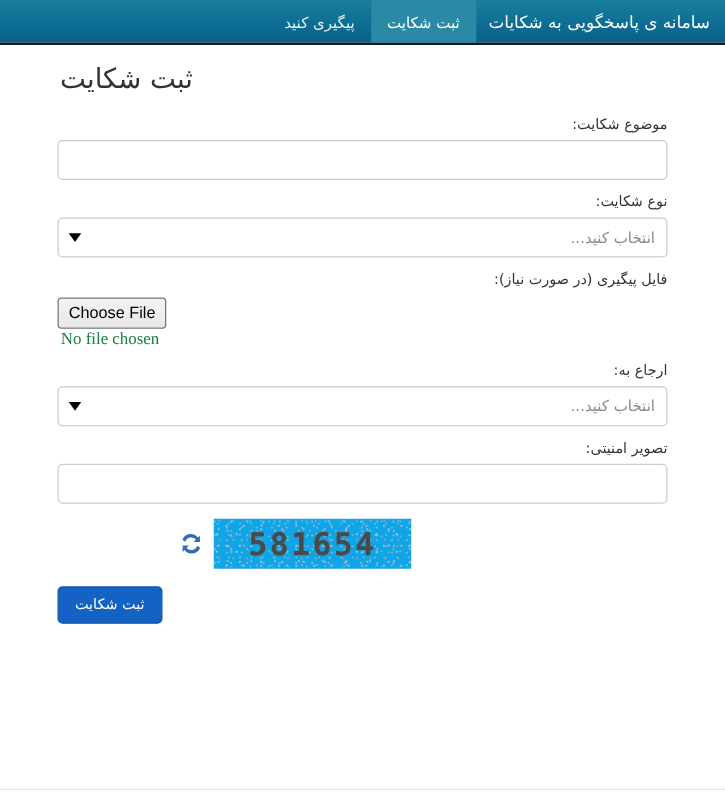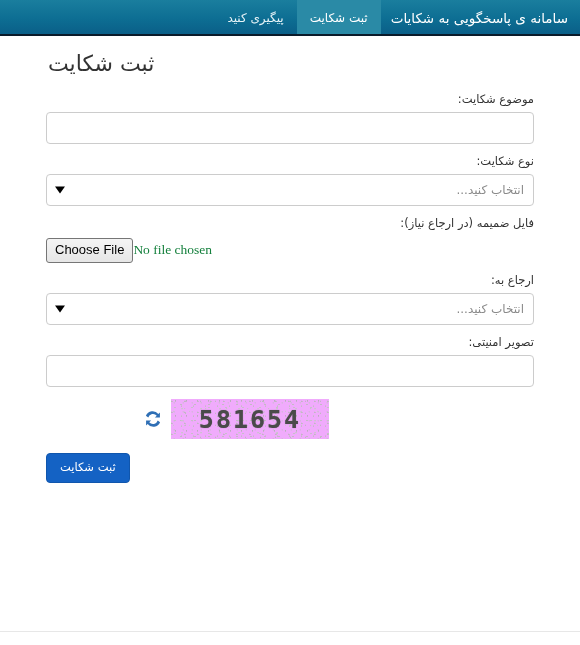--- a/index.html
+++ b/index.html
@@ -127,22 +127,22 @@
     pointer-events: none;
   }
 
   
   .file-row {
     text-align: left;
     padding-top: 2px;
   }
   .file-input-native {
     display: inline-flex;
-    flex-direction: row;
-    align-items: center;
+    flex-direction: column;
+    align-items: flex-end;
     direction: ltr;
   }
   .choose-file-btn {
     font-family: "Liberation Sans", sans-serif;
     font-size: 13px;
     color: #000000;
     background: linear-gradient(to bottom, #f4f4f4 0%, #e6e6e6 100%);
     border: 1px solid #767676;
     border-radius: 3px;
     padding: 2px 8px;
@@ -164,21 +164,21 @@
     align-items: center;
     justify-content: flex-start;
     margin-top: 12px;
     gap: 8px;
     padding-right: 205px;
   }
   .captcha-img {
     position: relative;
     width: 158px;
     height: 40px;
-    background: #f0abfc;
+    background: #0ea5e9;
     overflow: hidden;
     display: flex;
     align-items: center;
     justify-content: center;
   }
   .captcha-noise {
     position: absolute;
     inset: 0;
     background-image:
       radial-gradient(circle at 7% 20%, #b9b9b9 0.6px, transparent 0.9px),
@@ -262,21 +262,21 @@
     <div class="select-wrap">
       <select class="form-control">
         <option>انتخاب کنید...</option>
       </select>
       <span class="select-arrow"></span>
     </div>
   </div>
 
 
   <div class="form-group">
-    <label class="form-label">فایل ضمیمه (در ارجاع نیاز):</label>
+    <label class="form-label">فایل پیگیری (در صورت نیاز):</label>
     <div class="file-row">
       <span class="file-input-native">
         <button type="button" class="choose-file-btn">Choose File</button>
         <span class="no-file-text">No file chosen</span>
       </span>
     </div>
   </div>
 
   <div class="form-group">
     <label class="form-label">ارجاع به:</label>

